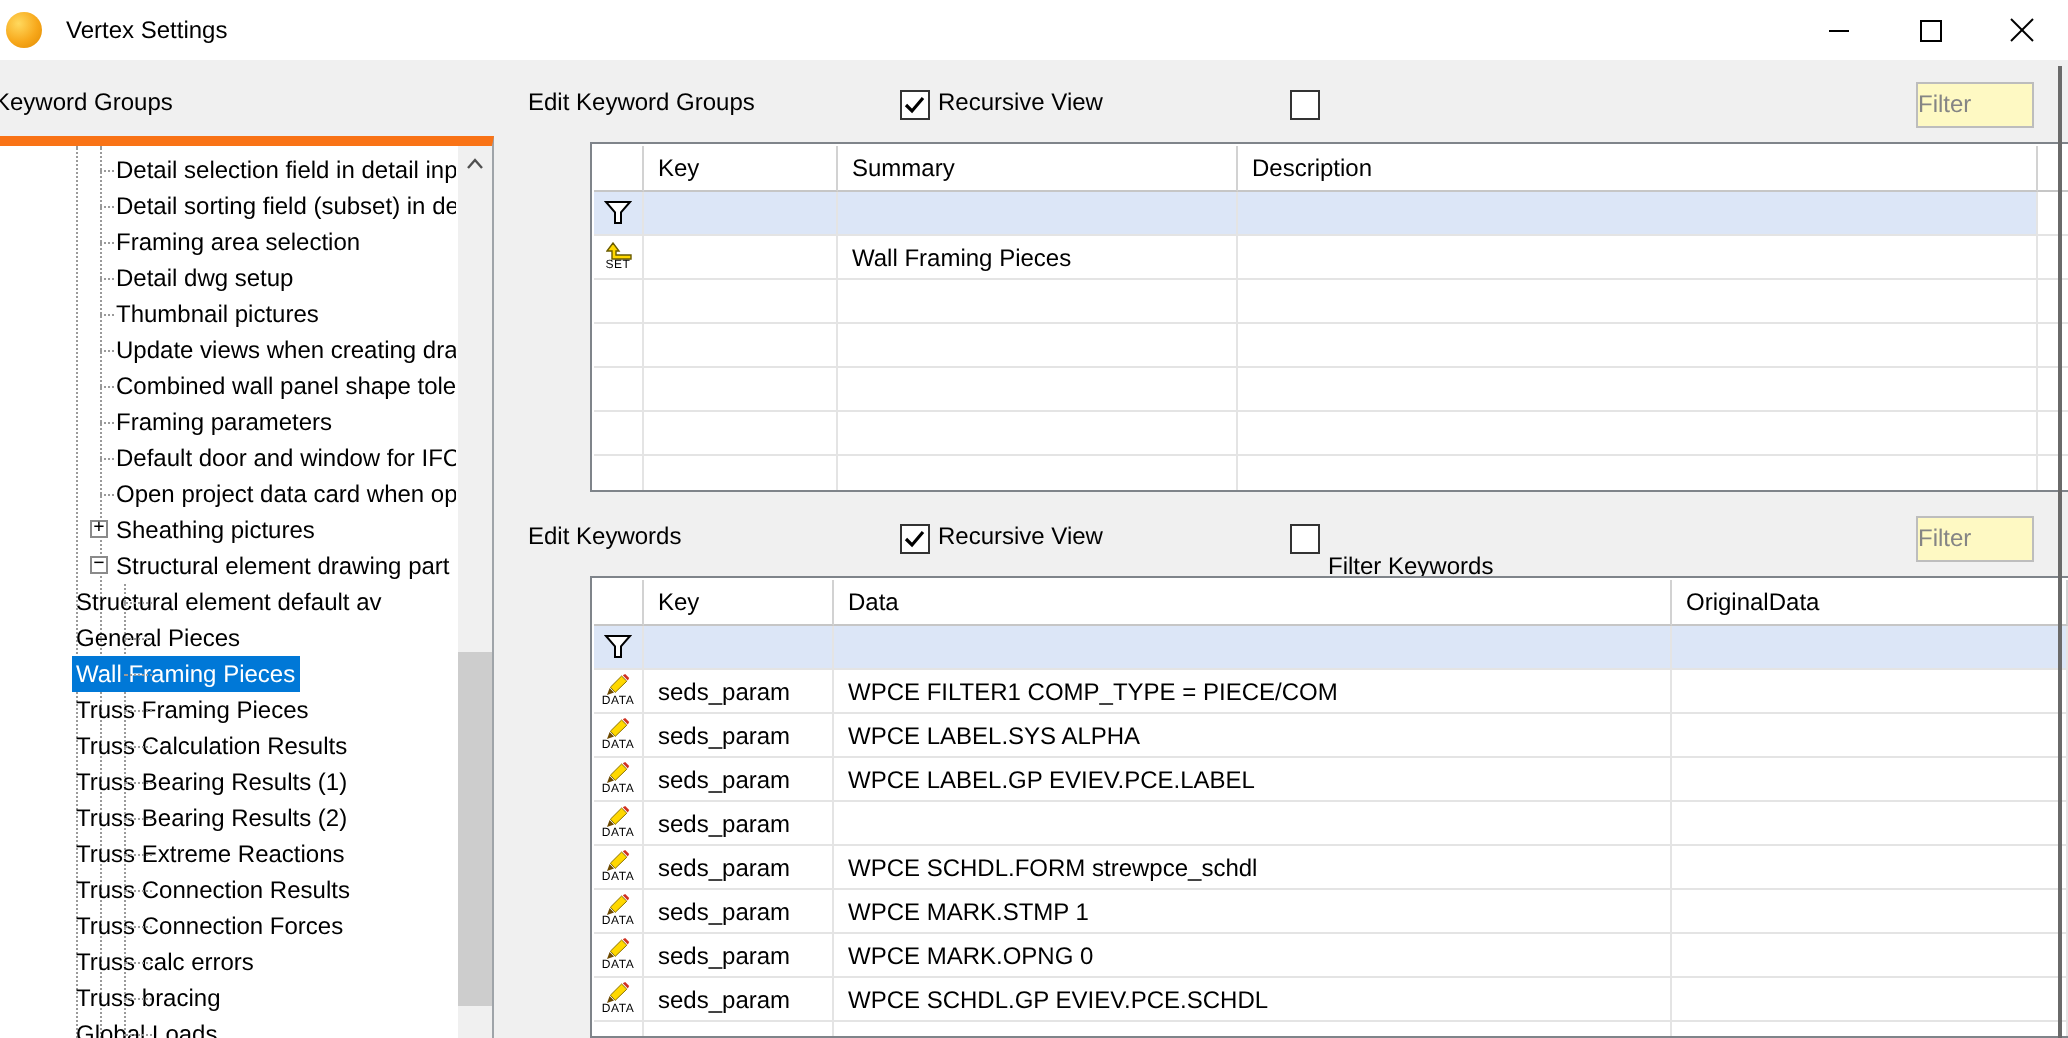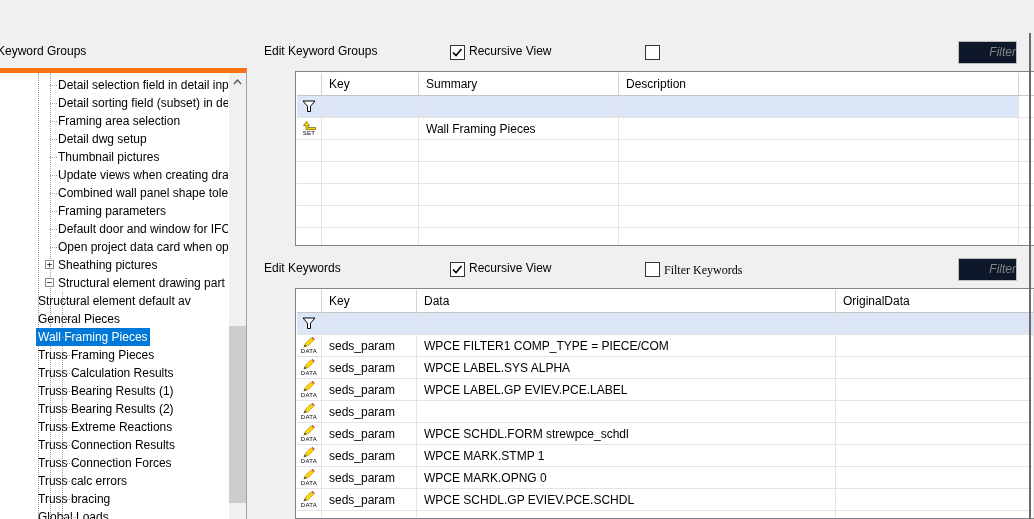--- a/index.html
+++ b/index.html
@@ -9,22 +9,22 @@
   .titlebar{position:absolute;left:0;top:0;width:1034px;height:30px;background:#fff;}
   .app-icon{position:absolute;left:3px;top:6px;width:18px;height:18px;border-radius:50%;
             background:radial-gradient(circle at 35% 32%,#ffd95e 0%,#f7a81b 55%,#e08900 100%);}
   .title-text{position:absolute;left:33px;top:8px;white-space:nowrap;}
   .win-btn{position:absolute;top:0;width:46px;height:30px;display:flex;align-items:center;justify-content:center;}
   .win-btn.min{left:896px;} .win-btn.max{left:942px;} .win-btn.close{left:988px;}
   
   .strip-label{position:absolute;white-space:nowrap;}
   .cb{position:absolute;width:13px;height:13px;background:#fff;border:1px solid #333;}
   .cb svg{position:absolute;left:0;top:0;}
-  .btn-disabled{position:absolute;width:59px;height:23px;background:#0f172a;border:1px solid #bdbdbd;
-                color:#858585;text-align:right;line-height:21px;box-sizing:border-box;font-style:italic;}
+  .btn-disabled{position:absolute;width:59px;height:23px;background:#fef9c3;border:1px solid #bdbdbd;
+                color:#858585;text-align:left;line-height:21px;box-sizing:border-box;}
   .right-edge{position:absolute;left:1029px;top:33px;width:2px;height:486px;background:#6a6a6a;}
   
   .tree-panel{position:absolute;left:0;top:68px;width:247px;height:451px;background:#fff;
               border-top:5px solid #f97316;border-right:1px solid #9fa4a9;overflow:hidden;box-sizing:border-box;}
   .guide{position:absolute;width:0;border-left:1px dotted #9a9a9a;}
   .g1{left:38px;top:0;bottom:0;} .g2{left:50px;top:0;bottom:0;} .g3{left:62px;top:219px;bottom:0;}
   .tree-items{position:absolute;left:0;top:3px;right:18px;}
   .tree-item{position:relative;height:18px;line-height:18px;white-space:nowrap;overflow:hidden;}
   .tree-item .lbl{display:inline-block;padding:0 2px;}
   .tree-item.lvl1{padding-left:56px;} .tree-item.lvl2{padding-left:36px;}
@@ -50,20 +50,40 @@
   .filter-row .cell{background:#dce6f7;}
   .filter-row .cell.no-bg{background:#fff;}
   .row-icon{display:flex;flex-direction:column;align-items:center;justify-content:center;line-height:1;}
   .icon-caption{font-size:6px;letter-spacing:.3px;margin-top:0px;color:#000;font-family:"Liberation Sans",sans-serif;}
 </style>
 </head>
 <body>
 
 <div class="window">
 
+  <div class="titlebar">
+    <div class="app-icon"></div>
+    <div class="title-text">Vertex Settings</div>
+    <div class="win-btn min">
+      <svg width="11" height="11">
+          <line x1="0.5" y1="5.5" x2="10.5" y2="5.5" stroke="#000" stroke-width="1"></line>
+        </svg>
+    </div>
+    <div class="win-btn max">
+      <svg width="11" height="11">
+          <rect x="0.5" y="0.5" width="10" height="10" fill="none" stroke="#000" stroke-width="1"></rect>
+        </svg>
+    </div>
+    <div class="win-btn close">
+      <svg width="12" height="12">
+          <line x1="0.5" y1="0.5" x2="11.5" y2="11.5" stroke="#000" stroke-width="1"></line>
+          <line x1="11.5" y1="0.5" x2="0.5" y2="11.5" stroke="#000" stroke-width="1"></line>
+        </svg>
+    </div>
+  </div>
 
   <div class="strip-label" style="left:-3px;top:44px;">Keyword Groups</div>
   <div class="strip-label" style="left:264px;top:44px;">Edit Keyword Groups</div>
   <div class="cb" style="left:450px;top:45px;" id="cb-recursive-groups">
       <svg width="13" height="13">
         <polyline points="2,6.5 5,9.5 10.5,3" fill="none" stroke="#000" stroke-width="1.6"></polyline>
       </svg>
     </div>
   <div class="strip-label" style="left:469px;top:44px;">Recursive View</div>
   <div class="cb" style="left:645px;top:45px;" id="cb-filter-groups"></div>
@@ -182,21 +202,21 @@
     </div>
 
   <div class="strip-label" style="left:264px;top:261px;">Edit Keywords</div>
   <div class="cb" style="left:450px;top:262px;" id="cb-recursive-kw">
       <svg width="13" height="13">
         <polyline points="2,6.5 5,9.5 10.5,3" fill="none" stroke="#000" stroke-width="1.6"></polyline>
       </svg>
     </div>
   <div class="strip-label" style="left:469px;top:261px;">Recursive View</div>
   <div class="cb" style="left:645px;top:262px;" id="cb-filter-kw"></div>
-  <div class="strip-label" style="left:664px;top:263px;font-family:Liberation Serif, serif;">Filter Keywords</div>
+  <div class="strip-label" style="left:664px;top:276px;">Filter Keywords</div>
   <div class="btn-disabled" style="left:958px;top:258px;">Filter</div>
 
   <div class="grid" id="keywords-grid" style="left:258px;top:288px;width:758px;height:231px;">
       <div class="grid-row hdr">
         <div class="cell"></div>
         <div class="cell">Key</div>
         <div class="cell">Data</div>
         <div class="cell">OriginalData</div>
         <div class="cell">Co</div>
       </div>

